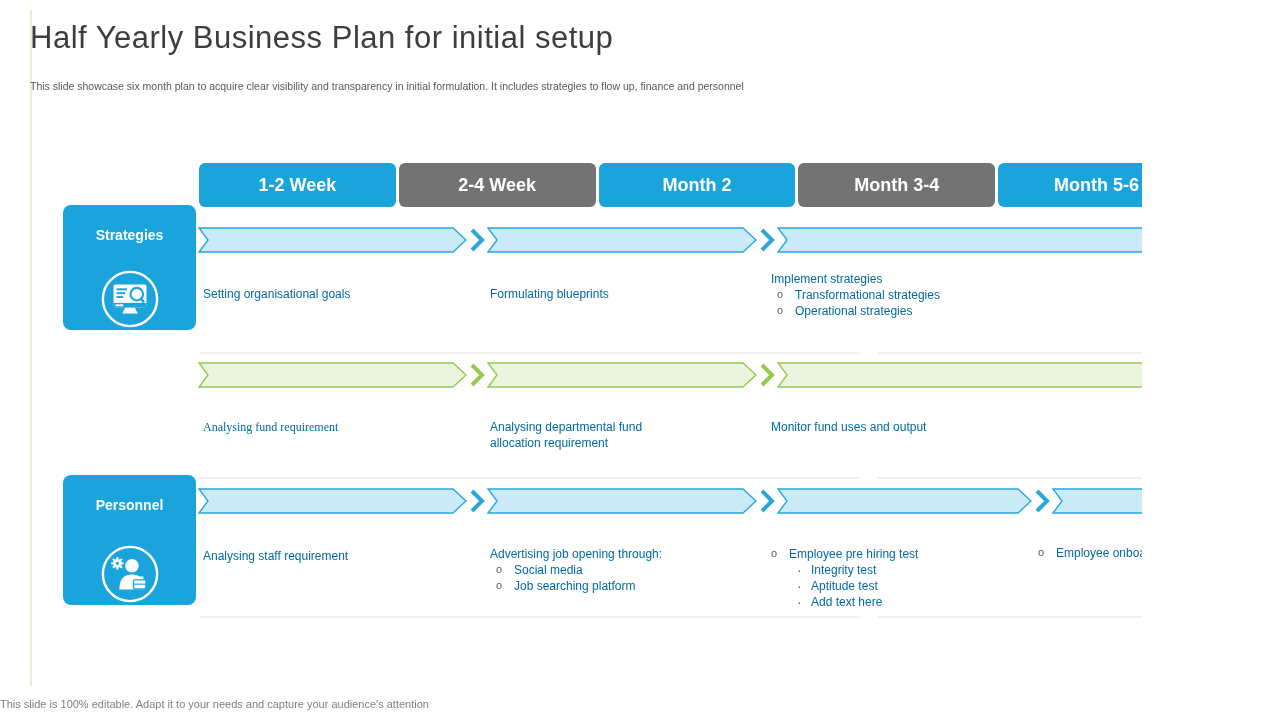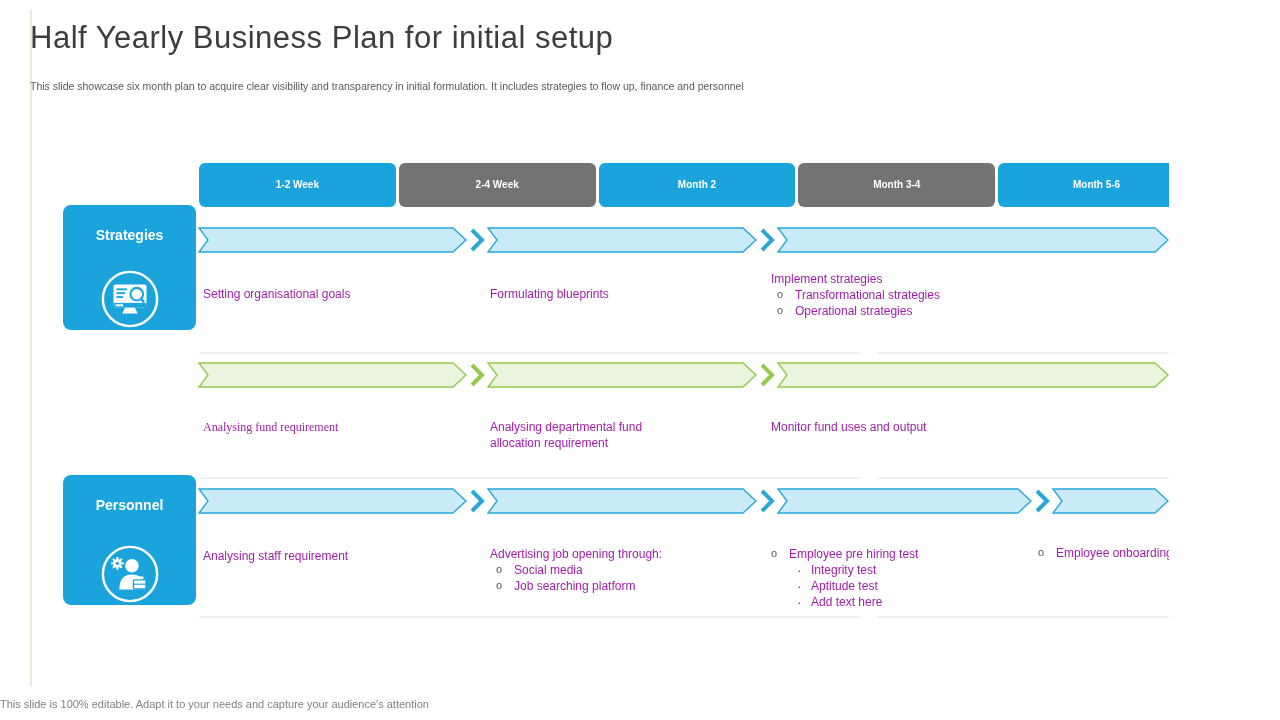--- a/index.html
+++ b/index.html
@@ -1,40 +1,40 @@
 <!DOCTYPE html>
 <html><head>
 <meta charset="utf-8">
 <style>
   html,body { margin:0; padding:0; background:#ffffff; }
   body { font-family:"Liberation Sans", sans-serif; }
-  .slide { position:relative; width:1142px; height:720px; background:#ffffff; overflow:hidden;padding-left:27px; }
+  .slide { position:relative; width:1142px; height:720px; background:#ffffff; overflow:hidden; }
 
   .accent-line { position:absolute; left:30px; top:10px; width:2px; height:676px;
                  background:#d9ecc9; opacity:.8; }
 
   .title { position:absolute; left:30px; top:20px; font-size:31px; font-weight:400;
            color:#3d3d3d; letter-spacing:.5px; white-space:nowrap; }
   .subtitle { position:absolute; left:30px; top:80px; font-size:10.5px; color:#595959; }
 
   .header-row { position:absolute; left:199px; top:163px; width:996px; height:44px;
                 display:flex; gap:3px; }
   .hdr-btn { flex:1; height:44px; line-height:44px; text-align:center; color:#ffffff;
-             font-weight:bold; font-size:10px; border-radius:6px; }
+             font-weight:bold; font-size:18px; border-radius:6px; }
   .bg-blue  { background:#1BA4DC; }
   .bg-green { background:#737373; }
 
   .rowbox { position:absolute; left:63px; width:133px; border-radius:8px;
             display:flex; flex-direction:column; align-items:center;justify-content:space-between; }
   .rowbox .rlabel { margin-top:22px; color:#ffffff; font-weight:bold; font-size:14px; }
   .rowbox .ricon  { margin-top:11px; width:62px; height:62px; }
 
   .arrow-svg { position:absolute; left:196px; width:998px; height:26px; }
 
-  .item { position:absolute; color:#a21caf; font-size:12px; line-height:16px; }
+  .item { position:absolute; color:#0369a1; font-size:12px; line-height:16px; }
   ul.blist { list-style:none; margin:0; padding:0; }
   ul.blist > li { position:relative; padding-left:24px; margin-top:0; }
   ul.blist > li::before { content:"o"; position:absolute; left:6px; top:-1px; font-size:11px; color:#595959; }
   ul.sublist { list-style:none; margin:0; padding:0 0 0 2px; }
   ul.sublist > li { position:relative; padding-left:20px; }
   ul.sublist > li::before { content:"\00B7"; position:absolute; left:6px; top:0; font-size:14px; color:#595959; }
 
   .divider { position:absolute; height:2px; background:#f0f0f0; border-radius:2px; }
 
   .footer { position:absolute; left:0; right:16px; top:698px; text-align:left;

